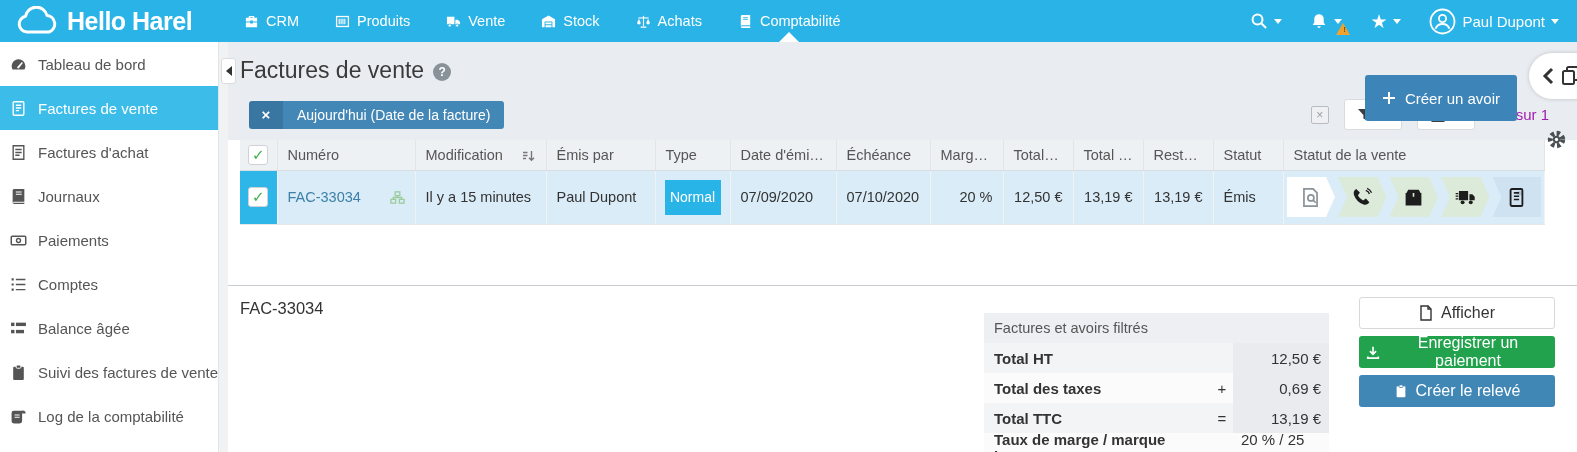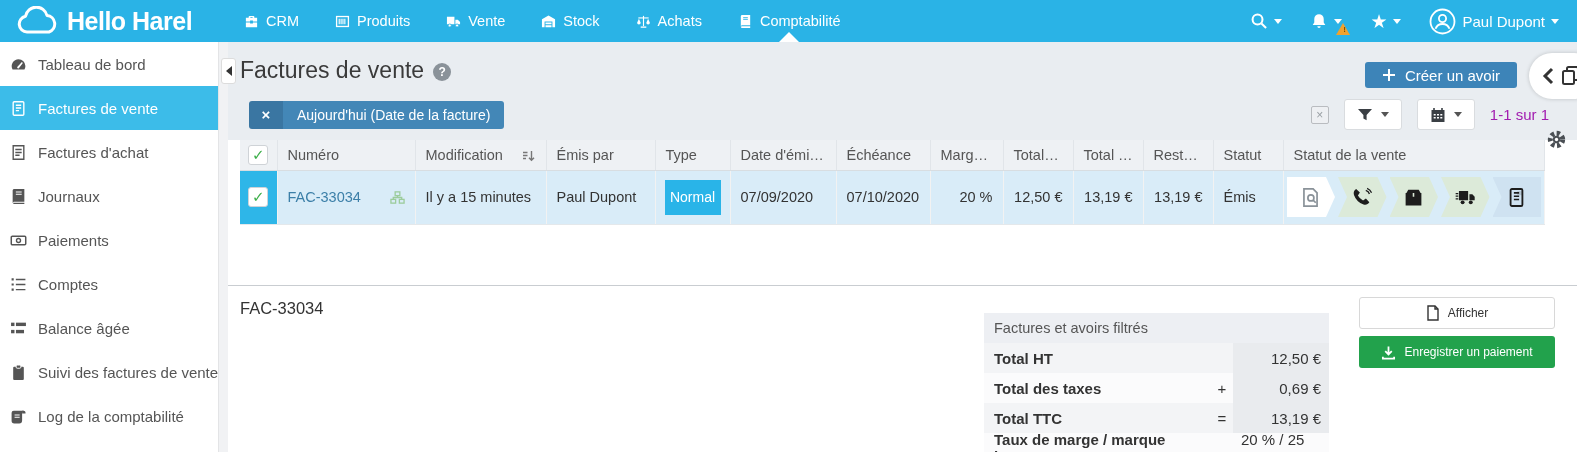--- a/index.html
+++ b/index.html
@@ -42,21 +42,21 @@
   .collapse-handle { position:absolute; left:221px; top:58px; width:15px; height:26px; z-index:22;
     background:#fff; border:1px solid #dcdcdc; border-radius:3px; display:flex; align-items:center; justify-content:center; cursor:pointer; }
   .collapse-tri { width:0; height:0; border-top:5px solid transparent; border-bottom:5px solid transparent; border-right:6px solid #333; }
 
   
   .main { position:absolute; left:228px; top:42px; width:1349px; height:410px; background:#fff; }
   .main-header { height:98px; background:#e9edf1; position:relative; padding:15px 0 0 12px; }
   .page-title { display:flex; align-items:center; gap:9px; font-size:23px; font-weight:400; color:#3a3a3a; margin:0; }
   .qmark { width:18px; height:18px; border-radius:50%; background:#8a9299; color:#fff;
     font-size:12px; font-weight:bold; display:flex; align-items:center; justify-content:center; margin-top:2px; cursor:pointer; }
-  .create-btn { position:absolute; right:60px; top:20px; height:26px; background:#3d84b8; color:#fff;
+  .create-btn { position:absolute; right:60px; top:33px; height:46px; background:#3d84b8; color:#fff;
     border:none; border-radius:3px; font-size:15px; display:flex; align-items:center; gap:9px; padding:0 17px;
     font-family:inherit; cursor:pointer; }
   .slide-handle { position:absolute; right:-20px; top:11px; width:68px; height:46px; background:#fff;
     border-radius:23px; box-shadow:0 0 4px rgba(0,0,0,.18); display:flex; align-items:center; gap:5px;
     padding-left:13px; cursor:pointer; z-index:3; }
 
   .filter-row { display:flex; align-items:center; margin-top:15px; }
   .chip { display:flex; height:28px; border-radius:3px; overflow:hidden; font-size:14px; color:#fff; margin-left:9px; cursor:pointer; }
   .chip-x { background:#3a76a2; width:34px; display:flex; align-items:center; justify-content:center; font-weight:bold; font-size:15px; }
   .chip-label { background:#4387b7; display:flex; align-items:center; padding:0 14px; white-space:nowrap; }
@@ -107,21 +107,21 @@
   .sum-h { background:#edeff3; color:#555; height:30px; display:flex; align-items:center; padding:0 10px; font-size:14.5px; }
   .sum-row { display:flex; height:30px; }
   .sum-row.odd  { background:#f3f4f6; }
   .sum-row.even { background:#fbfbfc; }
   .sum-label { flex:1; display:flex; align-items:center; padding:0 10px; font-weight:bold; }
   .sum-op { width:22px; display:flex; align-items:center; justify-content:center; }
   .sum-val { width:96px; display:flex; align-items:center; justify-content:flex-end; padding:0 8px; background:#e9ebee; }
   .sum-row:last-child .sum-val { background:transparent; }
   .actions { width:196px; margin-left:30px; display:flex; flex-direction:column; gap:7px; }
   .btn { height:32px; border-radius:3px; display:flex; align-items:center; justify-content:center; gap:8px;
-    font-size:12px; border:1px solid transparent; font-family:inherit; cursor:pointer; }
+    font-size:16px; border:1px solid transparent; font-family:inherit; cursor:pointer; }
   .btn-view { background:#fff; border-color:#d8d8d8; color:#333; }
   .btn-pay { background:#22a24c; color:#fff; }
   .btn-statement { background:#4187b5; color:#fff; }
 </style>
 </head>
 <body>
 
 <div class="topbar">
   <div class="logo">
     <svg width="42" height="30" viewBox="0 0 42 30">
@@ -492,15 +492,22 @@
           </svg>
         <span>Afficher</span>
       </button>
       <button class="btn btn-pay">
         <svg width="15" height="15" viewBox="0 0 16 16" fill="none" stroke="#fff" stroke-width="1.9">
             <path d="M8 1.5v8M4.5 6.5L8 10l3.5-3.5"></path>
             <path d="M2 12.5v2h12v-2"></path>
           </svg>
         <span>Enregistrer un paiement</span>
       </button>
+      <button class="btn btn-statement">
+        <svg width="14" height="16" viewBox="0 0 16 16" fill="#fff">
+            <rect x="3" y="2.5" width="10" height="12.5" rx="1"></rect>
+            <rect x="5.8" y="1" width="4.4" height="3" rx="1" stroke="#4187b5" stroke-width=".9"></rect>
+          </svg>
+        <span>Créer le relevé</span>
+      </button>
     </div>
   </div>
 </div>
 
 </body></html>

